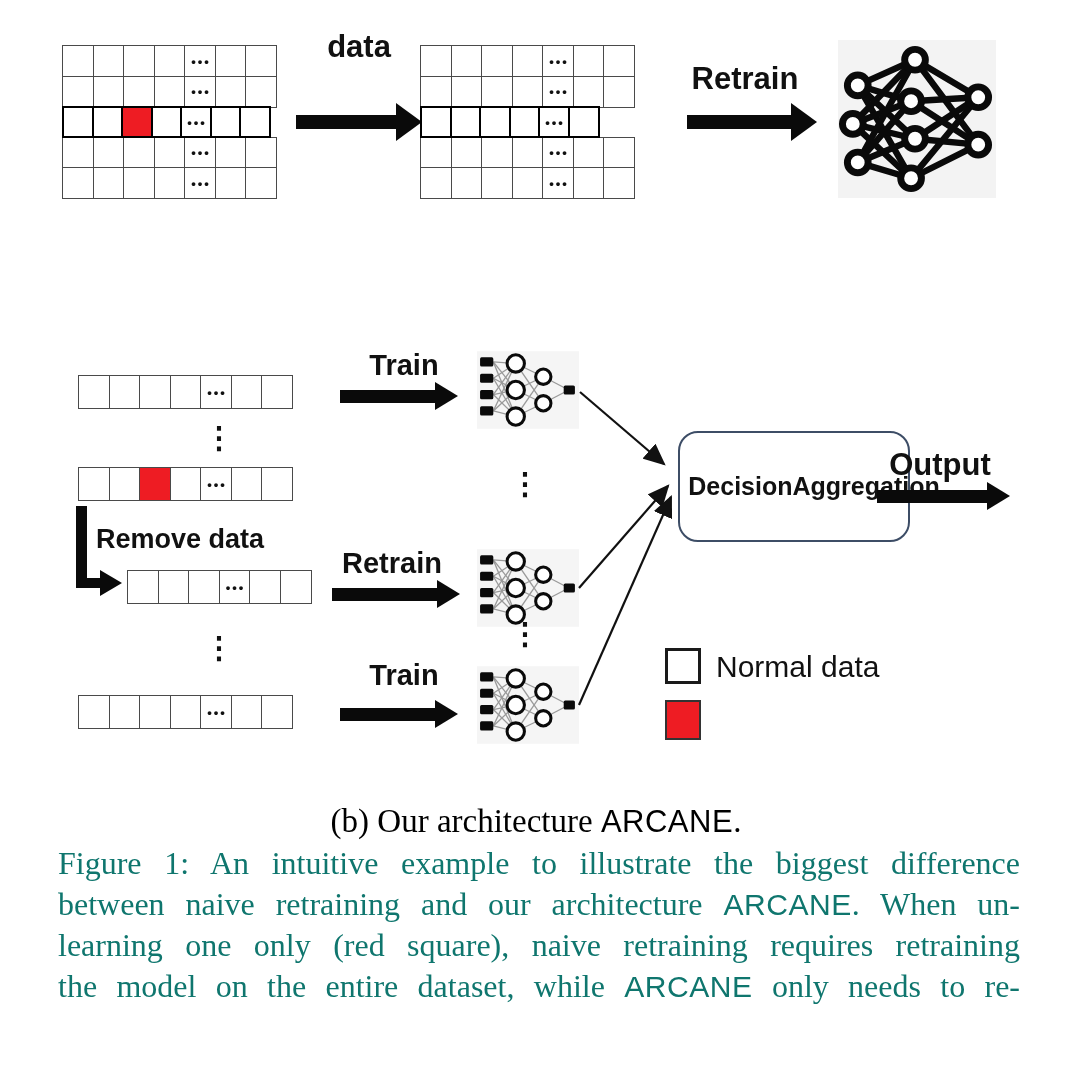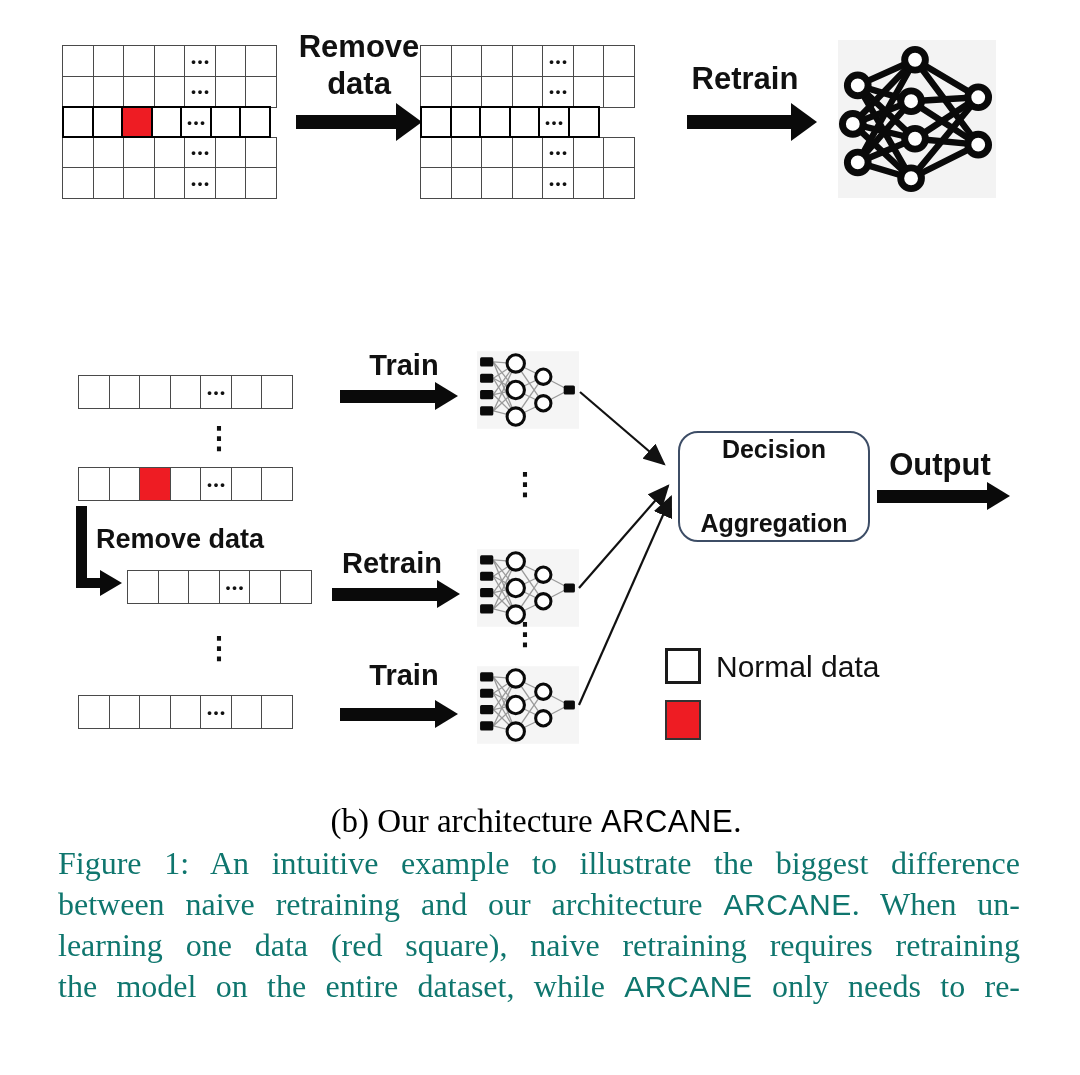--- a/index.html
+++ b/index.html
@@ -42,22 +42,22 @@
   .l-arrow .vbar{position:absolute;left:0;top:0;width:11px;height:80px;background:#0a0a0a;}
   .l-arrow .hbar{position:absolute;left:0;top:72px;width:26px;height:10px;background:#0a0a0a;}
   .l-arrow .lhead{position:absolute;left:24px;top:64px;width:0;height:0;
                   border-top:13px solid transparent;border-bottom:13px solid transparent;border-left:22px solid #0a0a0a;}
 
   
   .vdots{position:absolute;width:30px;text-align:center;font-size:30px;font-weight:700;line-height:36px;color:#111;}
 
   
   .decision-box{position:absolute;left:678px;top:431px;width:188px;height:107px;background:#fff;
-                border:2.5px solid #3d4d66;border-radius:20px;display:flex;flex-direction:column;
-                align-items:center;justify-content:space-between;font-weight:700;font-size:25px;line-height:33px;color:#111;}
+                border:2.5px solid #3d4d66;border-radius:20px;display:flex;flex-direction:row;
+                align-items:center;justify-content:center;font-weight:700;font-size:25px;line-height:33px;color:#111;padding-left:40px;}
 
   
   .swatch{position:absolute;box-sizing:border-box;}
   .swatch.normal{left:665px;top:648px;width:36px;height:36px;background:#fff;border:3.5px solid #1a1a1a;}
   .swatch.unlearn{left:665px;top:700px;width:36px;height:40px;background:#ee1c23;border:2px solid #333;}
   .legend-label{position:absolute;font-size:30px;color:#111;font-weight:400;}
 
   
   .fig-caption{position:absolute;left:58px;top:843px;width:962px;font-family:"Liberation Serif",serif;
                font-size:32px;line-height:40.5px;color:#0f766e;}
@@ -113,21 +113,20 @@
         <div class="cell"></div>
         <div class="cell"></div>
         <div class="cell"></div>
         <div class="cell dots">•••</div>
         <div class="cell"></div>
         <div class="cell"></div>
       </div>
     </div>
 
   <div class="dlabel lbl-lg" style="left:288px;top:28px;width:142px;">
-    <div>Remove</div>
     <div>data</div>
   </div>
   <div class="harrow arrow-lg" style="left:296px;top:103px;width:126px;">
     <div class="shaft" style="width:102px;"></div>
       <div class="head"></div>
   </div>
 
   <div class="grid" style="left:420px;top:45px;">
       <div class="grid-row">
         <div class="cell"></div>
@@ -379,17 +378,17 @@
   <div class="legend-label" style="left:716px;top:650px;">Normal data</div>
   <div class="swatch unlearn"></div>
 
   <div class="sub-caption serif" style="top:763px;margin-top:40px;">
     <span>(b) Our architecture </span><span class="arcane">ARCANE</span><span>.</span>
   </div>
 
   <div class="fig-caption">
       <div class="cap-line">Figure 1: An intuitive example to illustrate the biggest difference</div>
       <div class="cap-line">between naive retraining and our architecture <span class="arcane">ARCANE</span>. When un-</div>
-      <div class="cap-line">learning one data (red square), naive retraining requires retraining</div>
+      <div class="cap-line">learning one only (red square), naive retraining requires retraining</div>
       <div class="cap-line">the model on the entire dataset, while <span class="arcane">ARCANE</span> only needs to re-</div>
     </div>
 
 </div>
 
 </body></html>

